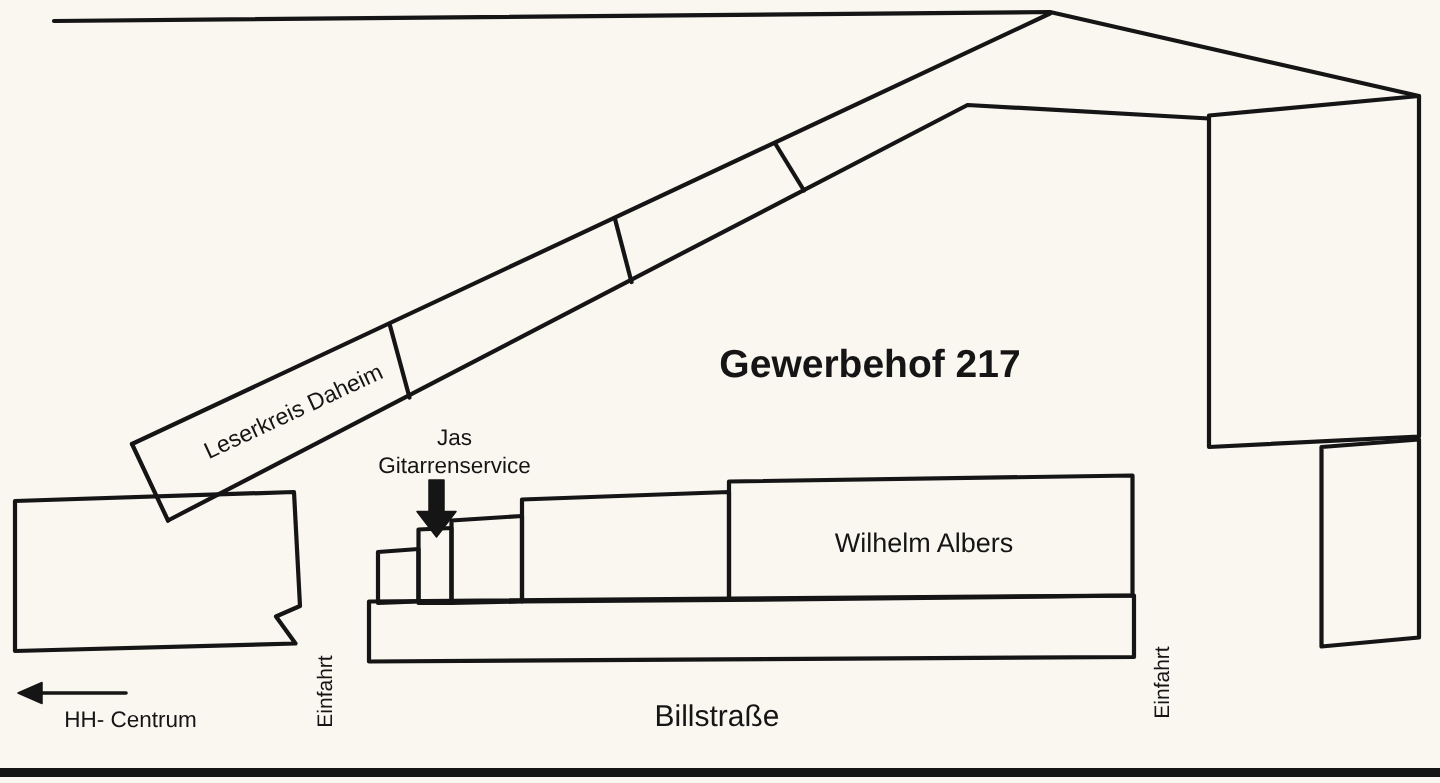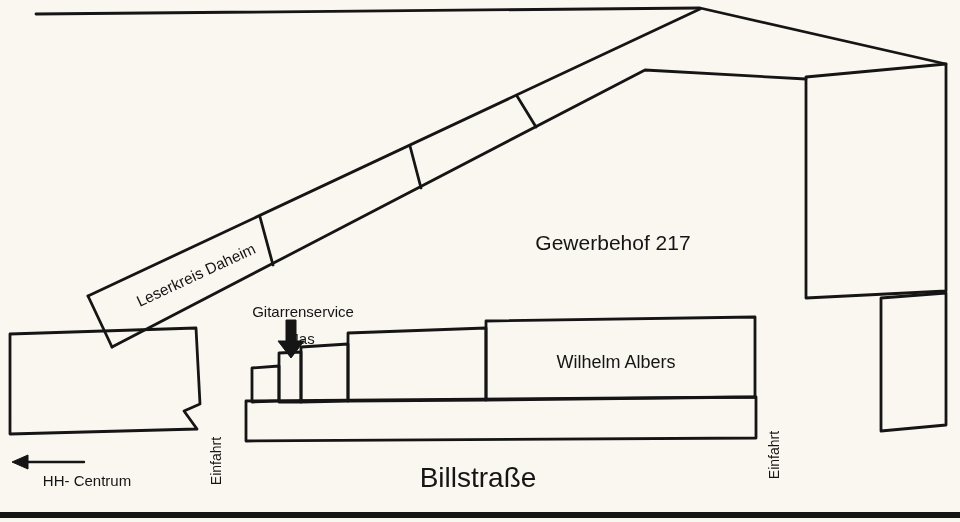--- a/index.html
+++ b/index.html
@@ -73,30 +73,30 @@
     <polygon class="solid" points="286,320 296,320 296,341 304,341 291,358 278,341 286,341"></polygon>
 
     <g>
       <path class="ln" style="stroke-width:2.4" d="M26,462 L84,462"></path>
       <polygon class="solid" points="12,462 28,455 28,469"></polygon>
     </g>
 
     <rect x="0" y="512" width="960" height="6" fill="#151515"></rect>
   </svg>
 
-  <div class="lbl" style="left:613px; top:242px; font-size:21px;">Gewerbehof 217</div>
+  <div class="lbl" style="left:580px; top:242px; font-size:26px;font-weight:bold;">Gewerbehof 217</div>
 
   <div class="lbl rot-band" style="left:196px; top:275px; font-size:15.5px;">Leserkreis Daheim</div>
 
-  <div class="lbl" style="left:303px; top:292px; font-size:15px;margin-top:46px;">Jas</div>
+  <div class="lbl" style="left:303px; top:292px; font-size:15px;">Jas</div>
   <div class="lbl" style="left:303px; top:311px; font-size:15px;">Gitarrenservice</div>
 
   <div class="lbl" style="left:616px; top:362px; font-size:18px;">Wilhelm Albers</div>
 
-  <div class="lbl" style="left:478px; top:478px; font-size:28px;">Billstraße</div>
+  <div class="lbl" style="left:478px; top:478px; font-size:20px;">Billstraße</div>
 
   <div class="lbl" style="left:87px; top:480px; font-size:15px;">HH- Centrum</div>
 
   <div class="lbl rot-vert" style="left:216px; top:461px; font-size:14px;">Einfahrt</div>
 
   <div class="lbl rot-vert" style="left:774px; top:455px; font-size:14px;">Einfahrt</div>
 
 </div>
 
 </body></html>

